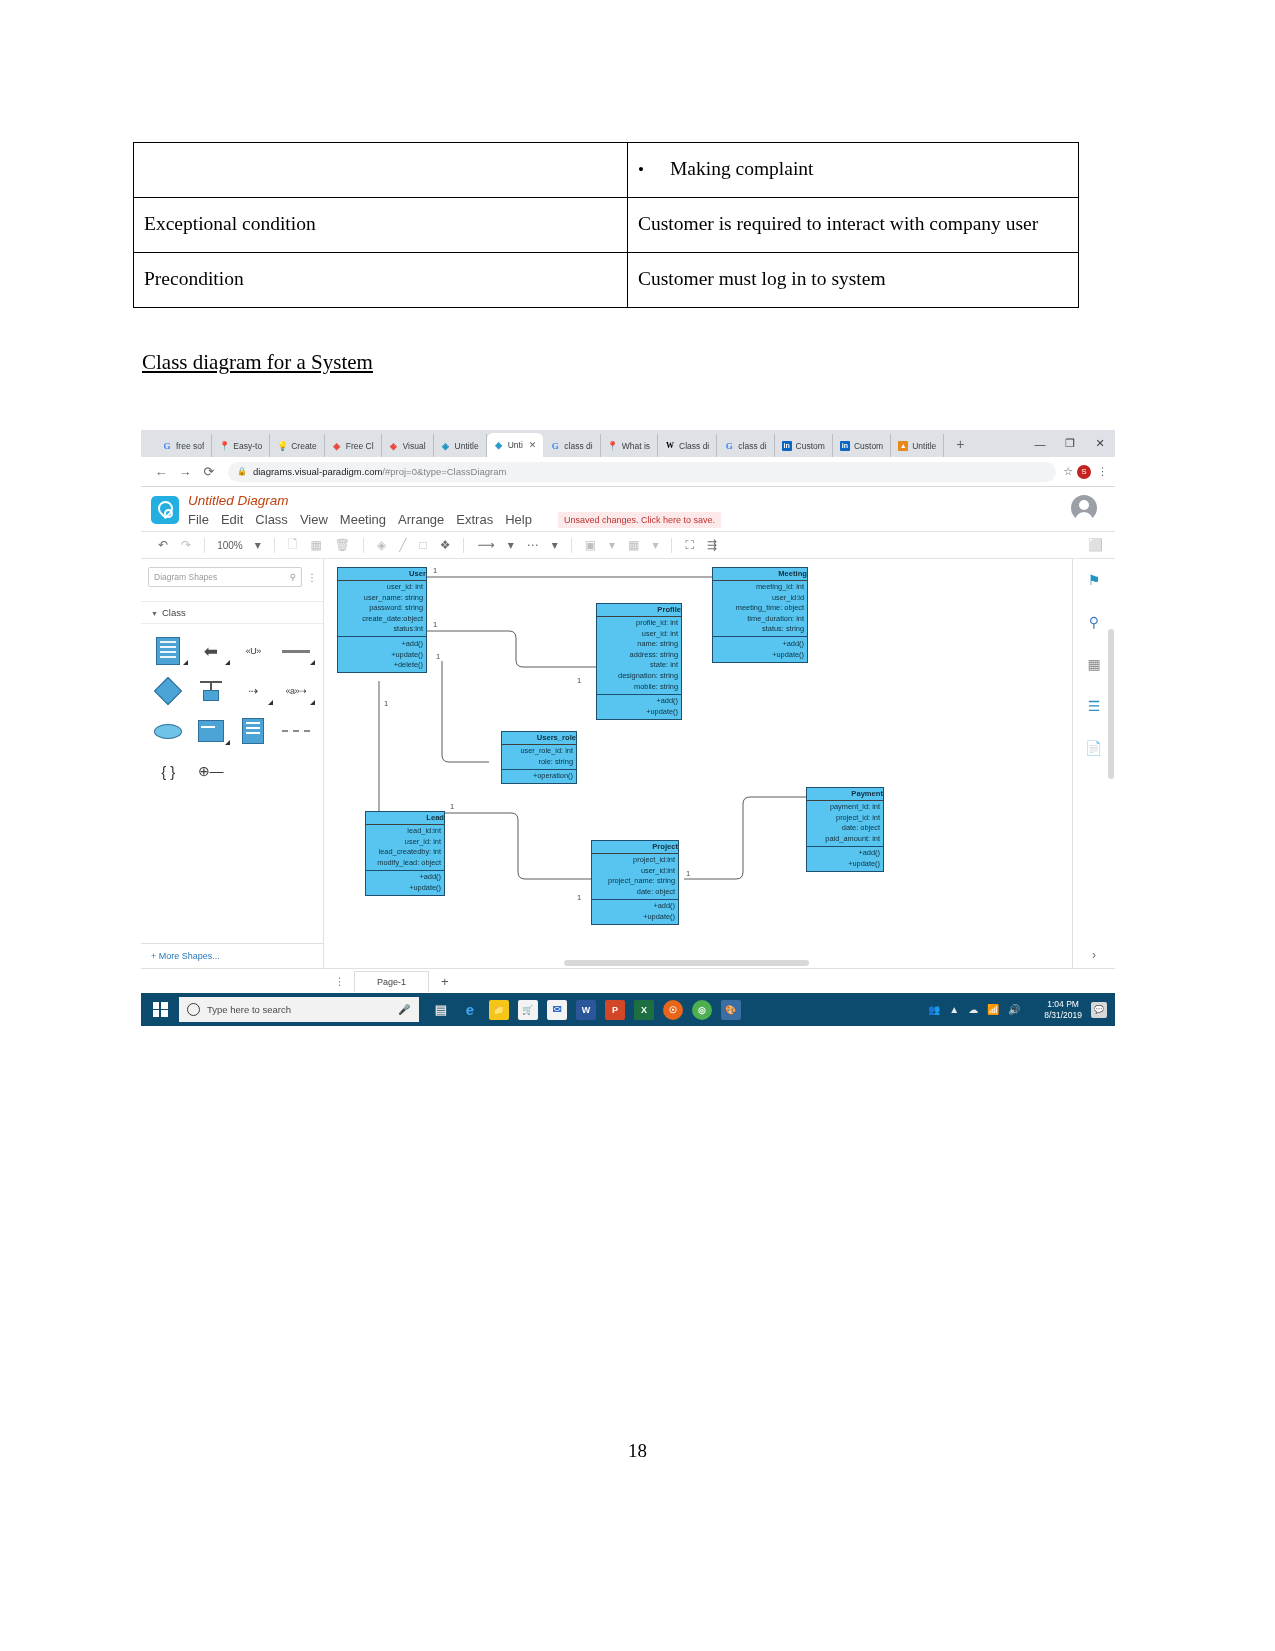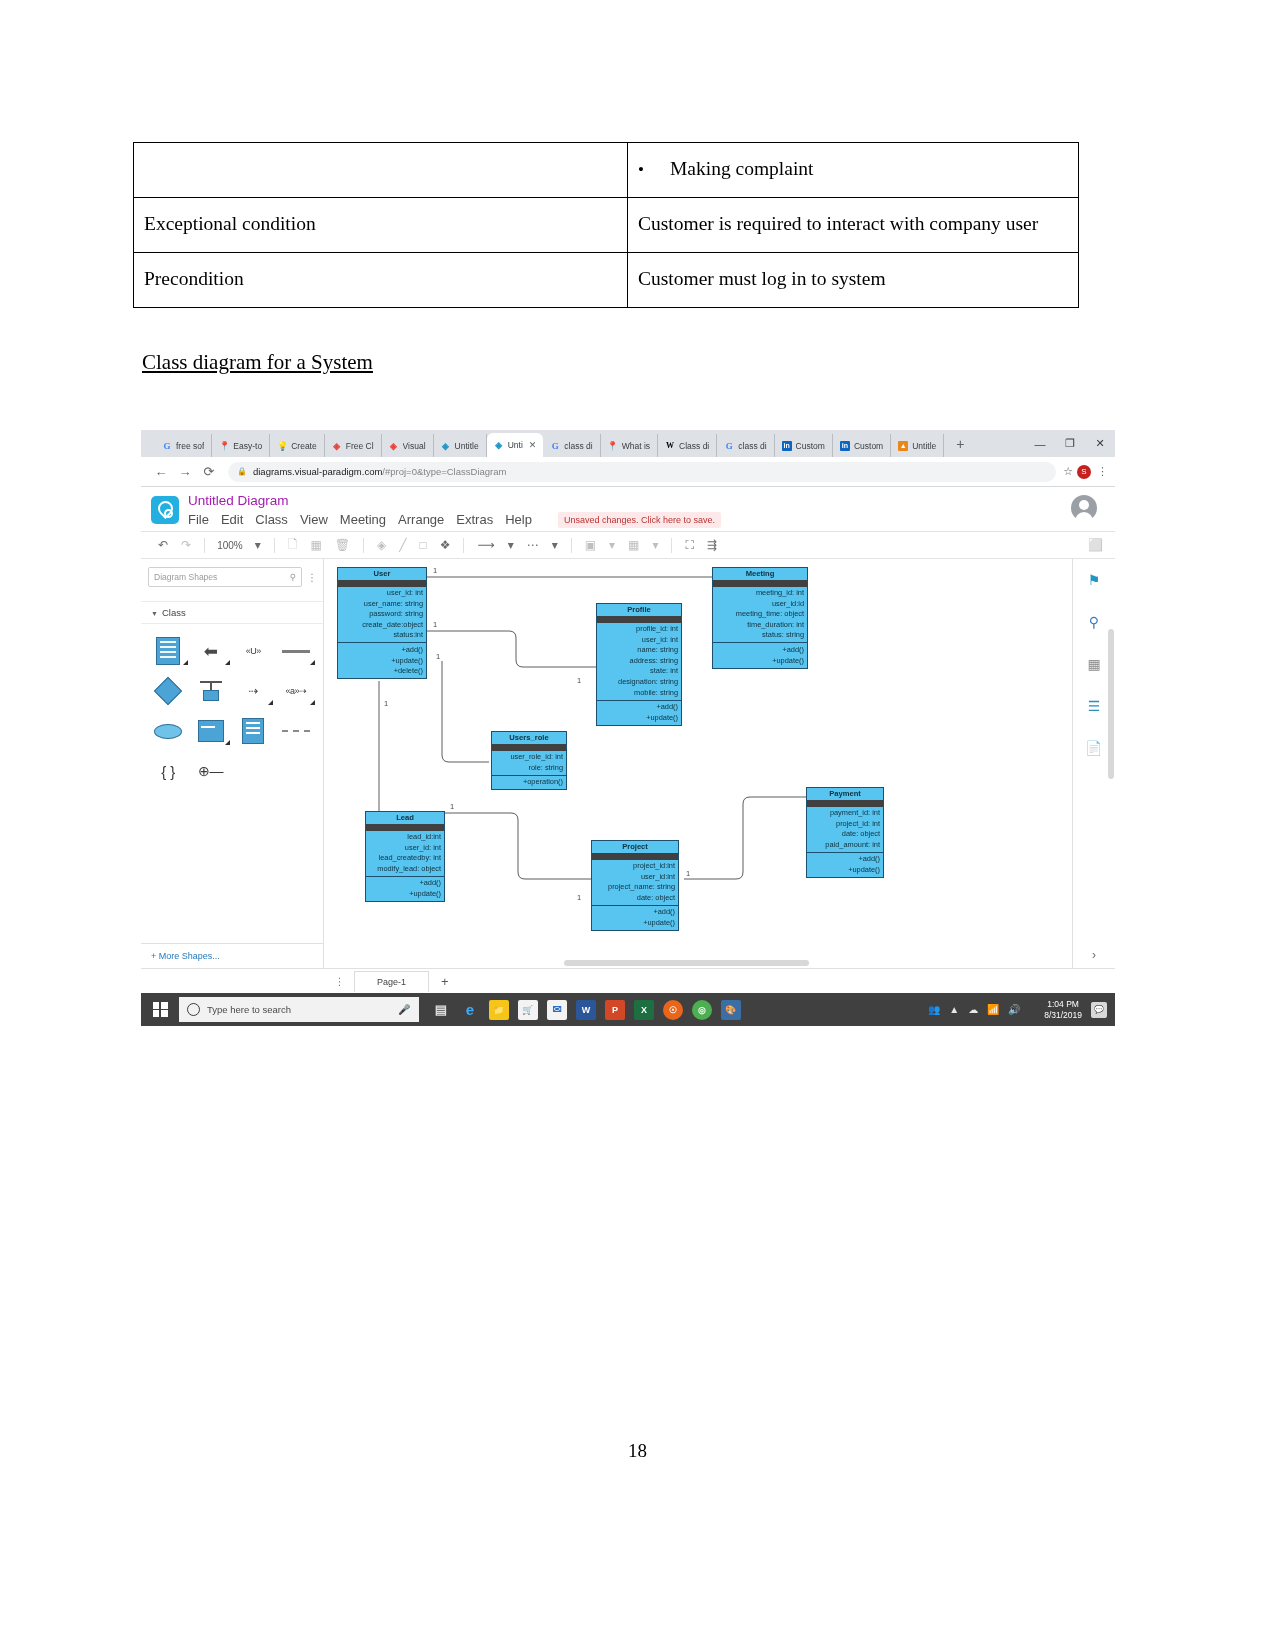--- a/index.html
+++ b/index.html
@@ -202,21 +202,21 @@
     transform: rotate(-45deg);
   }
   .applogo::after {
     content: "";
     position: absolute;
     right: 6px; bottom: 6px;
     width: 5px; height: 5px;
     border: 2px solid #fff;
     border-radius: 50%;
   }
-  .apptitle { font-size: 13.5px; color: #a21caf; line-height: 16px; }
+  .apptitle { font-size: 13.5px; color: #c2410c; line-height: 16px; font-style: italic; }
   .menubar { display: flex; align-items: center; gap: 12px; margin-top: 3px; }
   .menuitem { font-size: 13px; color: #505050; }
   .unsaved {
     margin-left: 14px;
     background: #fde8ea;
     color: #b33;
     font-size: 9px;
     padding: 3px 6px;
     border-radius: 2px;
   }
@@ -342,23 +342,23 @@
 
   .umlclass {
     position: absolute;
     background: #57c5f0;
     border: 1px solid #1d4f6e;
     font-size: 7.4px;
     color: #10303f;
     box-sizing: border-box;
   }
   .uml-title {
-    text-align: center;
+    text-align: right;
     font-weight: bold;
-    border-bottom: 7px solid #404040;
+    border-bottom: 1px solid #404040;
     padding: 1px 0 1.5px 0;
     font-size: 7.6px;
   }
   .uml-sec { padding: 1.5px 3px; }
   .uml-sec.attrs { border-bottom: 1px solid #1d4f6e; }
   .uml-sec div { line-height: 10.6px; white-space: nowrap; text-align: right; }
 
   .mult {
     position: absolute;
     font-size: 7.5px;
@@ -413,21 +413,21 @@
     background: #fff;
     font-size: 9px;
     color: #444;
     padding: 5px 22px 5px 22px;
   }
   .pb-plus { font-size: 13px; color: #5a5a5a; padding: 0 12px; }
 
   
   .taskbar {
     height: 33px;
-    background: #404040;
+    background: #0c4a6e;
     display: flex;
     align-items: center;
     position: relative;
   }
   .startbtn {
     width: 38px; height: 33px;
     display: flex; align-items: center; justify-content: center;
   }
   .winlogo {
     width: 15px; height: 15px;
@@ -782,21 +782,21 @@
             <div>state: int</div>
             <div>designation: string</div>
             <div>mobile: string</div>
           </div>
           <div class="uml-sec">
             <div>+add()</div>
             <div>+update()</div>
           </div>
         </div>
 
-        <div class="umlclass" style="left:167px; top:172px; width:76px;">
+        <div class="umlclass" style="left:177px; top:172px; width:76px;">
           <div class="uml-title">Users_role</div>
           <div class="uml-sec attrs">
             <div>user_role_id: int</div>
             <div>role: string</div>
           </div>
           <div class="uml-sec">
             <div>+operation()</div>
           </div>
         </div>
 

